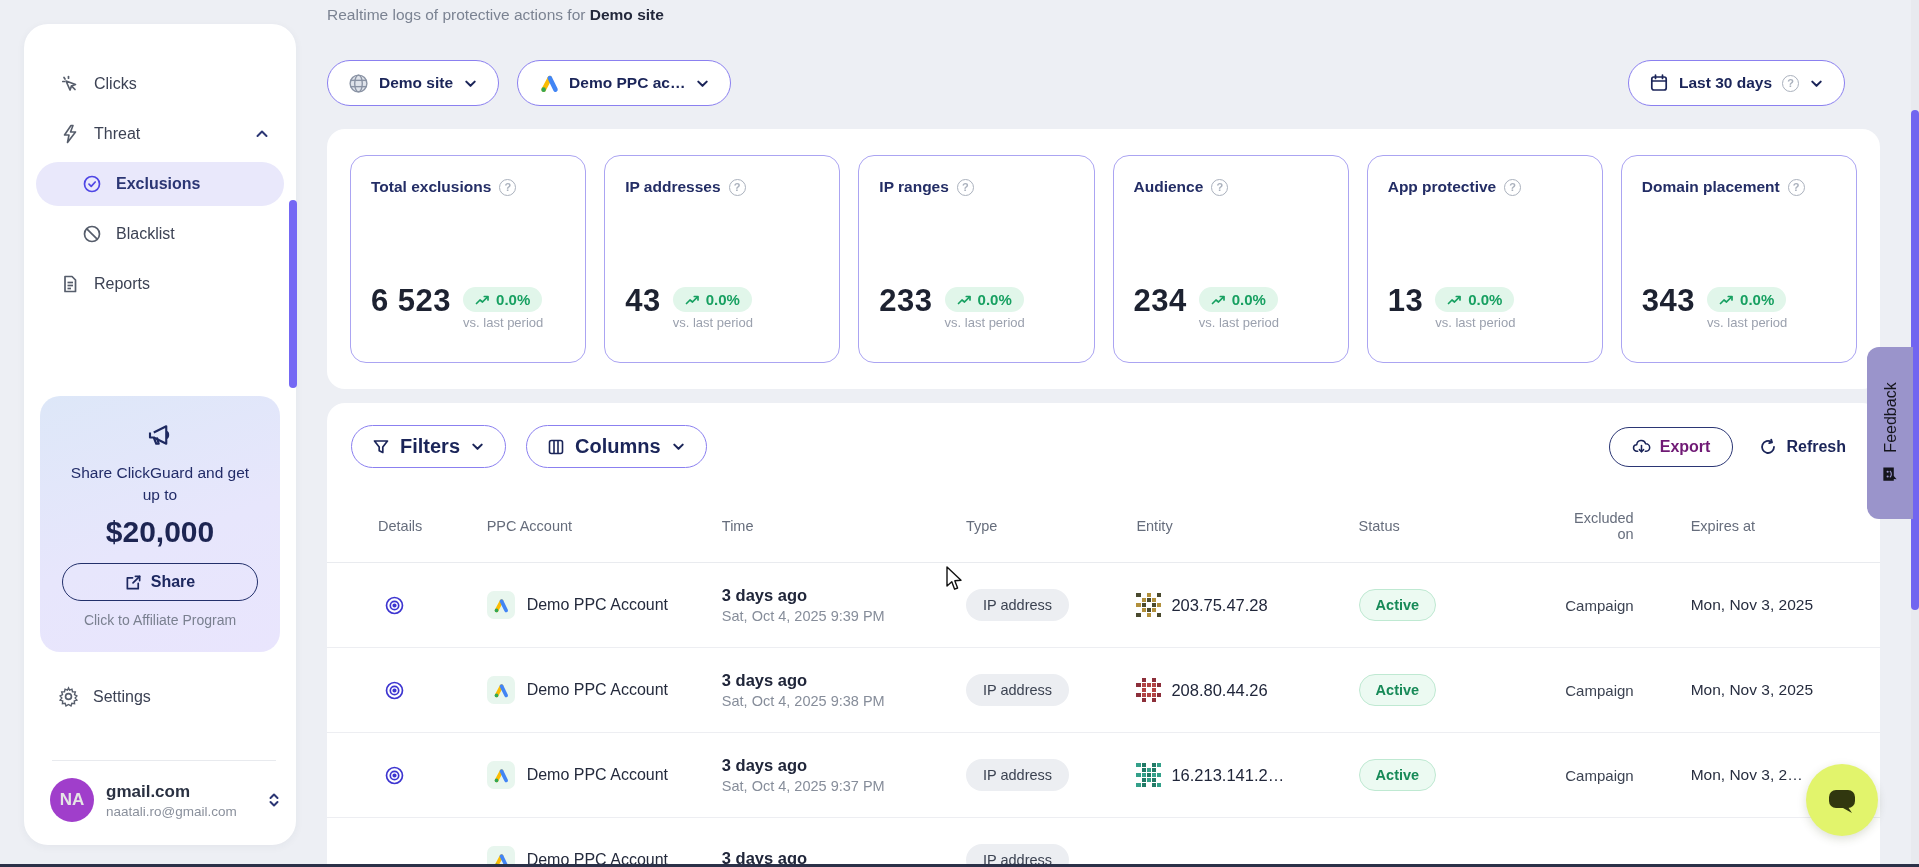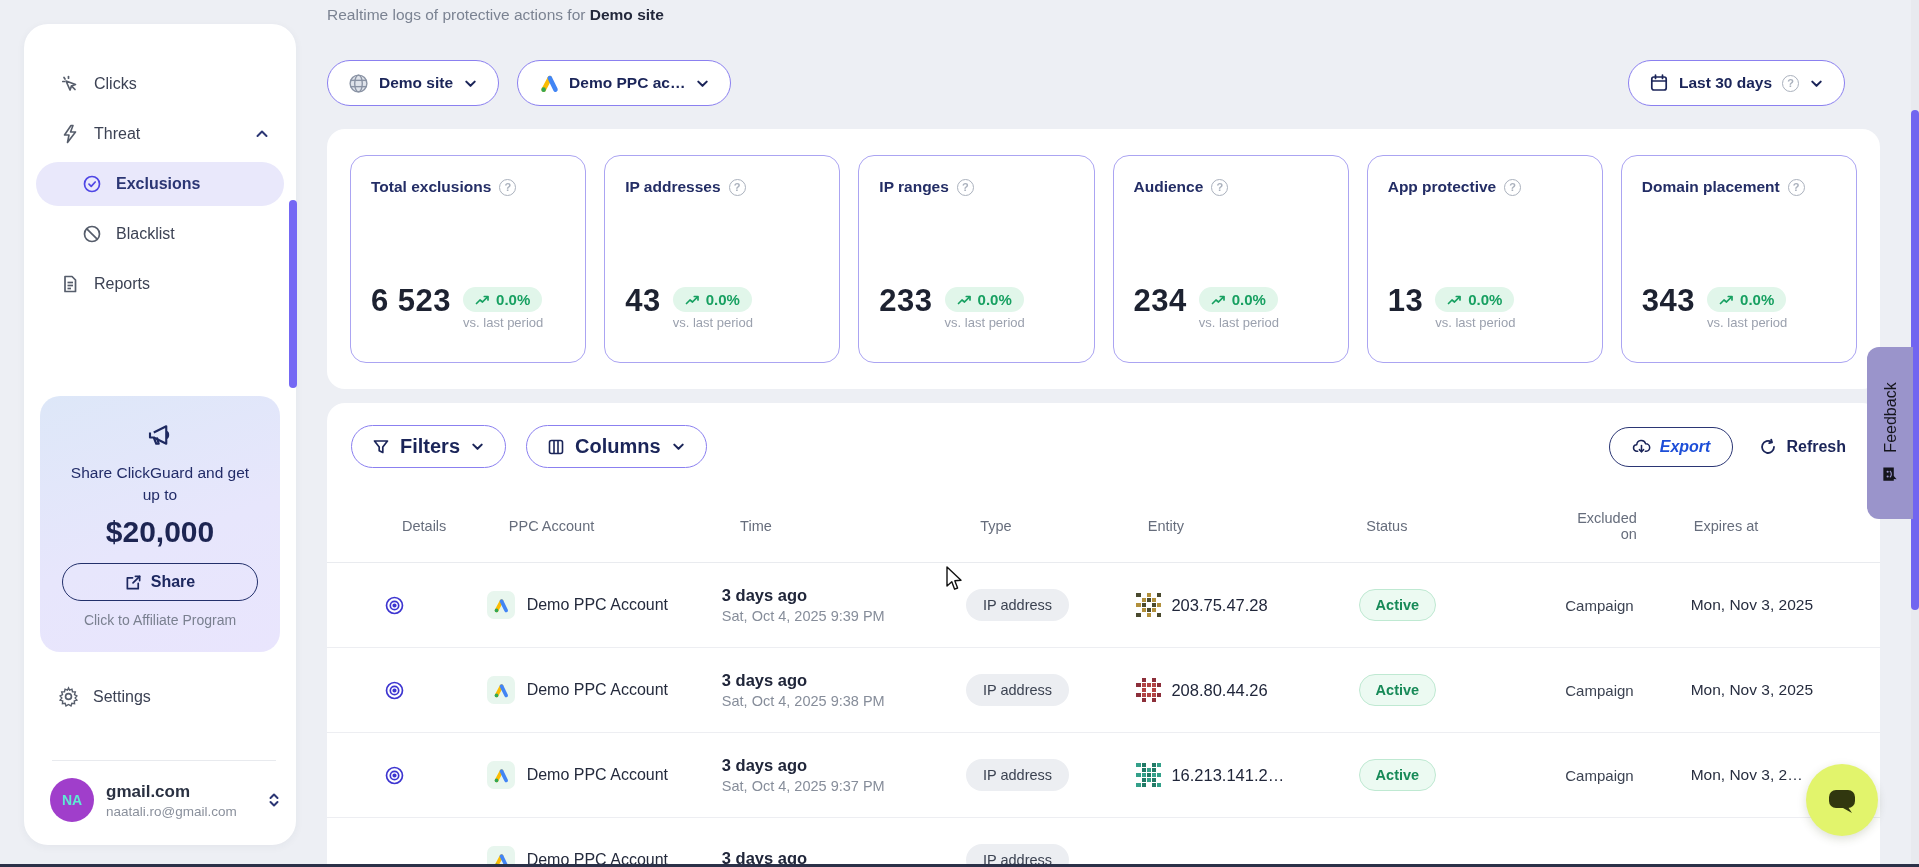--- a/index.html
+++ b/index.html
@@ -35,21 +35,21 @@
   .promo-share { margin-top:14px; width:196px; height:38px; border:1.4px solid #23306b; border-radius:19px; background:transparent;
                  display:flex; align-items:center; justify-content:center; gap:9px; font-size:16px; font-weight:600; color:#1d2860; cursor:pointer; }
   .promo-caption { margin-top:11px; font-size:14px; color:#7a8090; }
 
   .settings-row { position:absolute; left:34px; top:662px; display:flex; align-items:center; gap:14px; font-size:16px; color:#3c4254; cursor:pointer; }
   .settings-row .nv-icon { color:#565d6b; display:flex; }
 
   .side-divider { position:absolute; left:28px; right:20px; top:736px; height:1px; background:#e8eaee; }
 
   .user-row { position:absolute; left:26px; right:14px; top:754px; display:flex; align-items:center; gap:12px; cursor:pointer; }
-  .avatar { width:44px; height:44px; border-radius:50%; background:#a03ecb; color:#5eead4; font-size:14px; font-weight:600; display:flex; align-items:center; justify-content:center; flex:0 0 auto; }
+  .avatar { width:44px; height:44px; border-radius:50%; background:#a03ecb; color:#e5e5e5; font-size:17px; font-weight:600; display:flex; align-items:center; justify-content:center; flex:0 0 auto; }
   .user-name { font-size:17px; font-weight:700; color:#2a3142; }
   .user-email { font-size:13.5px; color:#8a909c; margin-top:2px; }
   .user-caret { margin-left:auto; color:#2b3674; display:flex; }
 
   
   .subtitle { position:absolute; left:327px; top:6px; font-size:15.5px; color:#7b8392; }
   .subtitle b { color:#23283b; font-weight:700; }
 
   .pill-btn { display:flex; align-items:center; gap:10px; height:46px; padding:0 20px; background:#fff; border:1.5px solid #8b80f0; border-radius:23px; font-size:15.5px; font-weight:600; color:#1b2559; cursor:pointer; }
   .selector-row { position:absolute; left:327px; top:60px; display:flex; gap:18px; }
@@ -63,24 +63,24 @@
   .stat-bottom { margin-top:auto; display:flex; align-items:flex-end; gap:12px; }
   .stat-value { font-size:31px; font-weight:700; color:#1d2231; letter-spacing:.5px; line-height:1; padding-bottom:14px; }
   .stat-delta-wrap { display:flex; flex-direction:column; gap:3px; }
   .delta-pill { display:flex; align-items:center; gap:6px; background:#e1f6ea; border-radius:14px; padding:4px 12px; font-size:15px; font-weight:600; color:#17a061; width:max-content; }
   .stat-caption { font-size:13px; color:#9ba1ae; }
 
   
   .table-panel { position:absolute; left:327px; top:403px; width:1553px; height:464px; background:#fff; border-radius:18px 18px 0 0; overflow:hidden; }
   .toolbar { display:flex; align-items:center; padding:22px 34px 20px 24px; }
   .tb-pill { display:flex; align-items:center; gap:10px; height:43px; padding:0 20px; border:1.5px solid #8b80f0; border-radius:22px; background:#fff; font-size:20px; font-weight:600; color:#1b2559; cursor:pointer; margin-right:20px; }
-  .export-btn { margin-left:auto; display:flex; align-items:center; gap:9px; height:40px; padding:0 22px; border:1.3px solid #2b3674; border-radius:20px; background:#fff; font-size:16px; font-weight:600; color:#1d4ed8; cursor:pointer;font-style:italic; }
+  .export-btn { margin-left:auto; display:flex; align-items:center; gap:9px; height:40px; padding:0 22px; border:1.3px solid #2b3674; border-radius:20px; background:#fff; font-size:16px; font-weight:600; color:#701a75; cursor:pointer; }
   .refresh-btn { display:flex; align-items:center; gap:9px; margin-left:26px; font-size:16px; font-weight:600; color:#1b2559; background:none; border:none; cursor:pointer; }
 
-  .thead { display:flex; align-items:center; padding:14px 0 0 51px; height:62px; font-size:14.5px; color:#666d7c;margin-left:24px; }
+  .thead { display:flex; align-items:center; padding:14px 0 0 51px; height:62px; font-size:14.5px; color:#666d7c; }
   .col-details { width:109px; }
   .col-account { width:236px; }
   .col-time    { width:245px; }
   .col-type    { width:171px; }
   .col-entity  { width:223px; }
   .col-status  { width:198px; }
   .col-excl    { width:78px; text-align:right; }
   .col-expires { width:190px; padding-left:57px; box-sizing:content-box; }
   .thead-rule { height:1px; background:#e9ebef; margin-top:12px; }
 

